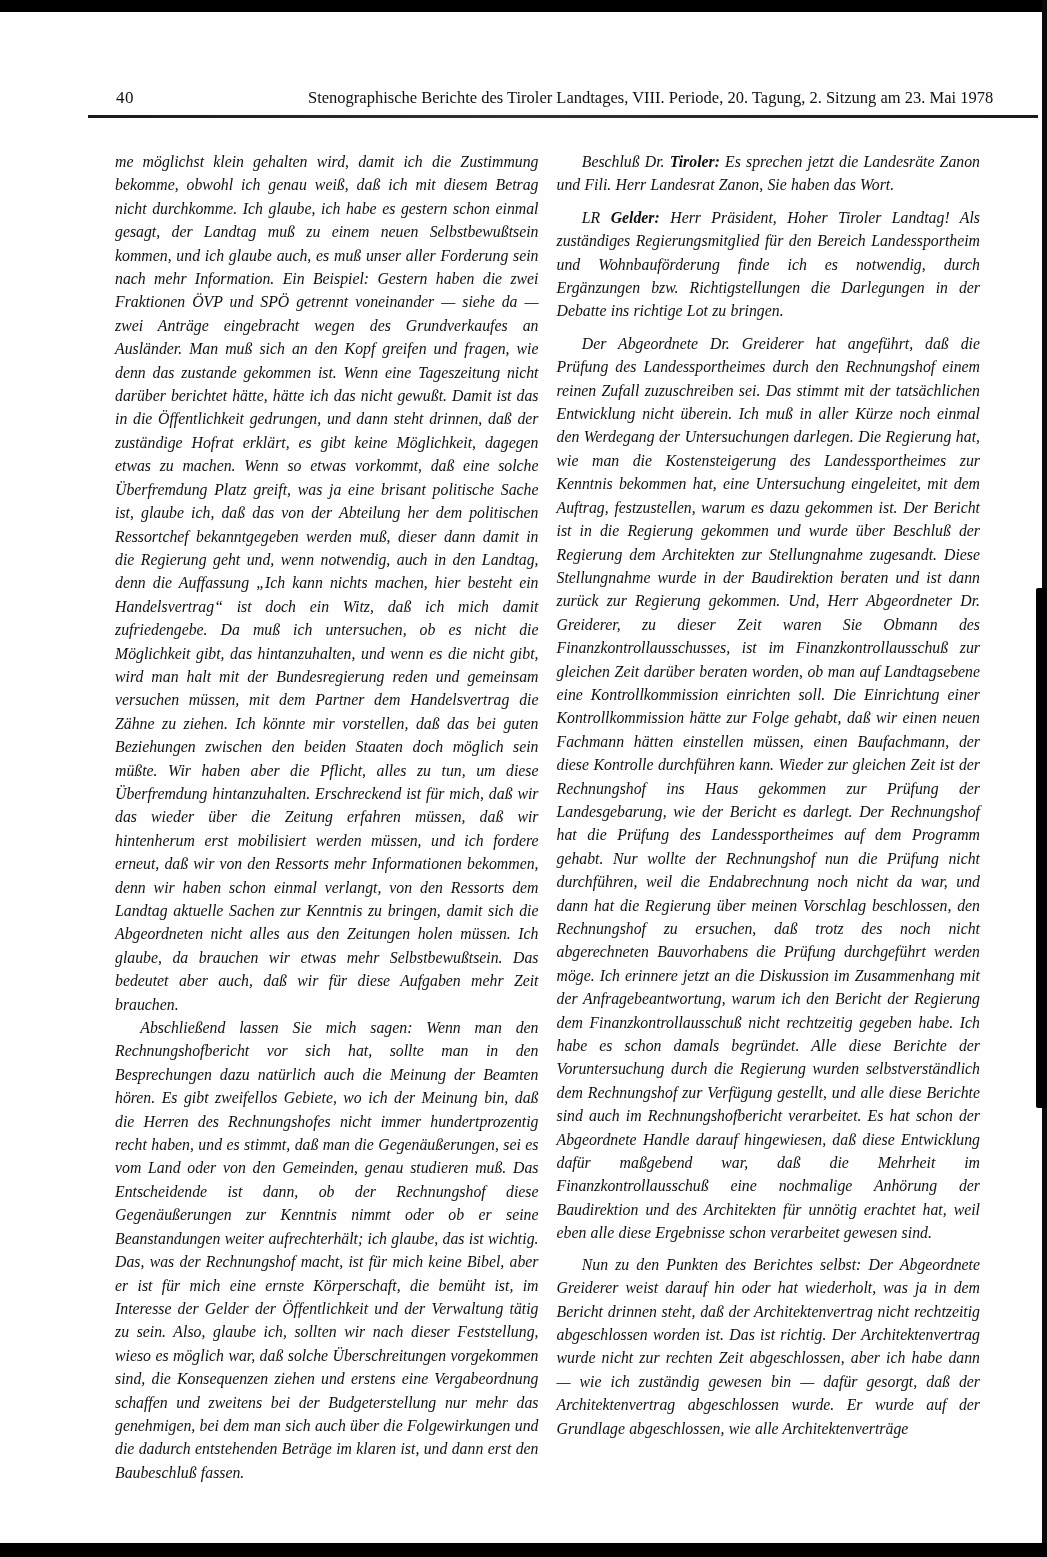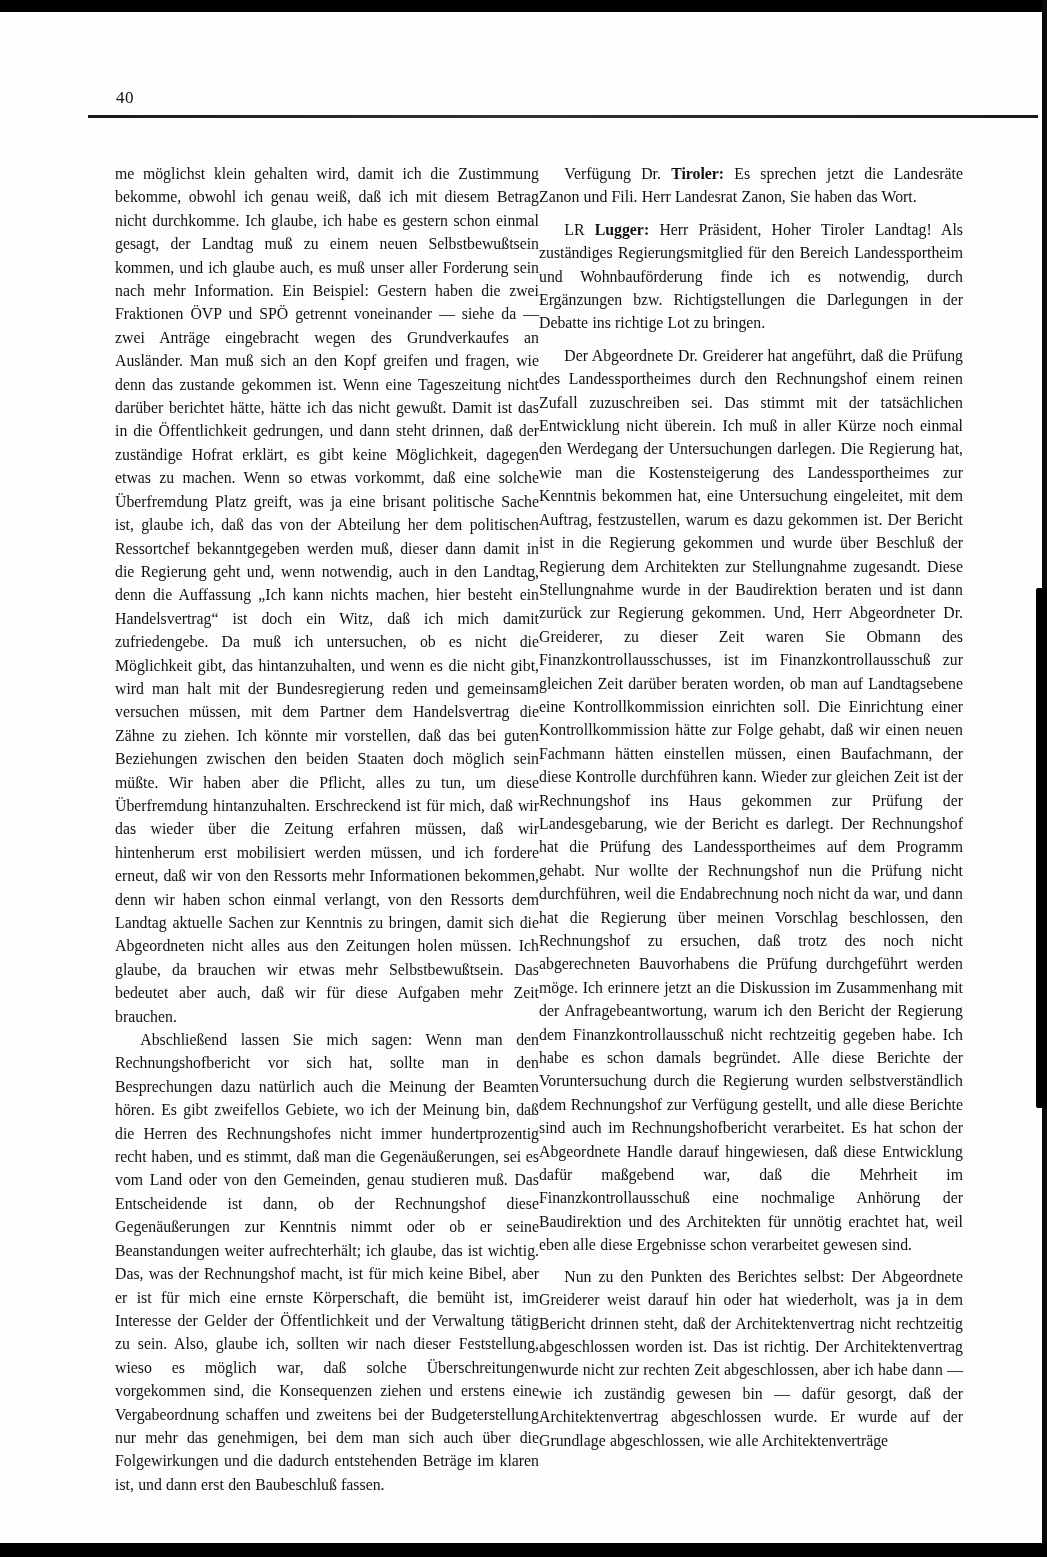--- a/index.html
+++ b/index.html
@@ -48,23 +48,25 @@
     position: absolute; left: 308px; top: 0;
     font-size: 16.5px; white-space: nowrap;
   }
   .rule {
     position: absolute; top: 115px; left: 88px;
     width: 950px; height: 3px;
     background: linear-gradient(to right, #1a1a1a 0%, #333 45%, #1a1a1a 100%);
   }
   
   .columns {
-    position: absolute; top: 162px; left: 115px;
+    position: absolute; top: 150px; left: 115px;
     width: 865px;
     display: flex;
+    gap: 18px;
+    font-style: italic;
   }
   .col {
     width: 424px;
     text-align: justify;
     font-size: 15.8px;
     line-height: 23.4px;
     hyphens: auto;
     -webkit-hyphens: auto;
     word-spacing: 0.02em;
   }
@@ -82,32 +84,33 @@
 
 <div class="page">
 
   <div class="bar-top"></div>
   <div class="bar-right"></div>
   <div class="bar-right-mid"></div>
   <div class="bar-bottom"></div>
 
   <header class="header">
     <span class="pageno">40</span>
+    <span class="htitle">Stenographische Berichte des Tiroler Landtages, VIII. Periode, 20. Tagung, 2. Sitzung am 23. Mai 1978</span>
   </header>
   <div class="rule"></div>
 
   <main class="columns">
 
     <section class="col">
       <p class="noindent">me möglichst klein gehalten wird, damit ich die Zustimmung bekomme, obwohl ich genau weiß, daß ich mit diesem Betrag nicht durchkomme. Ich glaube, ich habe es gestern schon einmal gesagt, der Landtag muß zu einem neuen Selbstbewußtsein kommen, und ich glaube auch, es muß unser aller Forderung sein nach mehr Information. Ein Beispiel: Gestern haben die zwei Fraktionen ÖVP und SPÖ getrennt voneinander — siehe da — zwei Anträge eingebracht wegen des Grundverkaufes an Ausländer. Man muß sich an den Kopf greifen und fragen, wie denn das zustande gekommen ist. Wenn eine Tageszeitung nicht darüber berichtet hätte, hätte ich das nicht gewußt. Damit ist das in die Öffentlichkeit gedrungen, und dann steht drinnen, daß der zuständige Hofrat erklärt, es gibt keine Möglichkeit, dagegen etwas zu machen. Wenn so etwas vorkommt, daß eine solche Überfremdung Platz greift, was ja eine brisant politische Sache ist, glaube ich, daß das von der Abteilung her dem politischen Ressortchef bekanntgegeben werden muß, dieser dann damit in die Regierung geht und, wenn notwendig, auch in den Landtag, denn die Auffassung „Ich kann nichts machen, hier besteht ein Handelsvertrag“ ist doch ein Witz, daß ich mich damit zufriedengebe. Da muß ich untersuchen, ob es nicht die Möglichkeit gibt, das hintanzuhalten, und wenn es die nicht gibt, wird man halt mit der Bundesregierung reden und gemeinsam versuchen müssen, mit dem Partner dem Handelsvertrag die Zähne zu ziehen. Ich könnte mir vorstellen, daß das bei guten Beziehungen zwischen den beiden Staaten doch möglich sein müßte. Wir haben aber die Pflicht, alles zu tun, um diese Überfremdung hintanzuhalten. Erschreckend ist für mich, daß wir das wieder über die Zeitung erfahren müssen, daß wir hintenherum erst mobilisiert werden müssen, und ich fordere erneut, daß wir von den Ressorts mehr Informationen bekommen, denn wir haben schon einmal verlangt, von den Ressorts dem Landtag aktuelle Sachen zur Kenntnis zu bringen, damit sich die Abgeordneten nicht alles aus den Zeitungen holen müssen. Ich glaube, da brauchen wir etwas mehr Selbstbewußtsein. Das bedeutet aber auch, daß wir für diese Aufgaben mehr Zeit brauchen.</p>
       <p>Abschließend lassen Sie mich sagen: Wenn man den Rechnungshofbericht vor sich hat, sollte man in den Besprechungen dazu natürlich auch die Meinung der Beamten hören. Es gibt zweifellos Gebiete, wo ich der Meinung bin, daß die Herren des Rechnungshofes nicht immer hundertprozentig recht haben, und es stimmt, daß man die Gegenäußerungen, sei es vom Land oder von den Gemeinden, genau studieren muß. Das Entscheidende ist dann, ob der Rechnungshof diese Gegenäußerungen zur Kenntnis nimmt oder ob er seine Beanstandungen weiter aufrechterhält; ich glaube, das ist wichtig. Das, was der Rechnungshof macht, ist für mich keine Bibel, aber er ist für mich eine ernste Körperschaft, die bemüht ist, im Interesse der Gelder der Öffentlichkeit und der Verwaltung tätig zu sein. Also, glaube ich, sollten wir nach dieser Feststellung, wieso es möglich war, daß solche Überschreitungen vorgekommen sind, die Konsequenzen ziehen und erstens eine Vergabeordnung schaffen und zweitens bei der Budgeterstellung nur mehr das genehmigen, bei dem man sich auch über die Folgewirkungen und die dadurch entstehenden Beträge im klaren ist, und dann erst den Baubeschluß fassen.</p>
     </section>
 
     <section class="col">
-      <p class="gap-after"><span>Verfügung Dr. </span><b>Tiroler:</b><span> Es sprechen jetzt die Landesräte Zanon und Fili. Herr Landesrat Zanon, Sie haben das Wort.</span></p>
-      <p class="gap-after"><span>LR </span><b>Lugger:</b><span> Herr Präsident, Hoher Tiroler Landtag! Als zuständiges Regierungsmitglied für den Bereich Landessportheim und Wohnbauförderung finde ich es notwendig, durch Ergänzungen bzw. Richtigstellungen die Darlegungen in der Debatte ins richtige Lot zu bringen.</span></p>
+      <p class="gap-after"><span>Beschluß Dr. </span><b>Tiroler:</b><span> Es sprechen jetzt die Landesräte Zanon und Fili. Herr Landesrat Zanon, Sie haben das Wort.</span></p>
+      <p class="gap-after"><span>LR </span><b>Gelder:</b><span> Herr Präsident, Hoher Tiroler Landtag! Als zuständiges Regierungsmitglied für den Bereich Landessportheim und Wohnbauförderung finde ich es notwendig, durch Ergänzungen bzw. Richtigstellungen die Darlegungen in der Debatte ins richtige Lot zu bringen.</span></p>
       <p class="gap-after-sm">Der Abgeordnete Dr. Greiderer hat angeführt, daß die Prüfung des Landessportheimes durch den Rechnungshof einem reinen Zufall zuzuschreiben sei. Das stimmt mit der tatsächlichen Entwicklung nicht überein. Ich muß in aller Kürze noch einmal den Werdegang der Untersuchungen darlegen. Die Regierung hat, wie man die Kostensteigerung des Landessportheimes zur Kenntnis bekommen hat, eine Untersuchung eingeleitet, mit dem Auftrag, festzustellen, warum es dazu gekommen ist. Der Bericht ist in die Regierung gekommen und wurde über Beschluß der Regierung dem Architekten zur Stellungnahme zugesandt. Diese Stellungnahme wurde in der Baudirektion beraten und ist dann zurück zur Regierung gekommen. Und, Herr Abgeordneter Dr. Greiderer, zu dieser Zeit waren Sie Obmann des Finanzkontrollausschusses, ist im Finanzkontrollausschuß zur gleichen Zeit darüber beraten worden, ob man auf Landtagsebene eine Kontrollkommission einrichten soll. Die Einrichtung einer Kontrollkommission hätte zur Folge gehabt, daß wir einen neuen Fachmann hätten einstellen müssen, einen Baufachmann, der diese Kontrolle durchführen kann. Wieder zur gleichen Zeit ist der Rechnungshof ins Haus gekommen zur Prüfung der Landesgebarung, wie der Bericht es darlegt. Der Rechnungshof hat die Prüfung des Landessportheimes auf dem Programm gehabt. Nur wollte der Rechnungshof nun die Prüfung nicht durchführen, weil die Endabrechnung noch nicht da war, und dann hat die Regierung über meinen Vorschlag beschlossen, den Rechnungshof zu ersuchen, daß trotz des noch nicht abgerechneten Bauvorhabens die Prüfung durchgeführt werden möge. Ich erinnere jetzt an die Diskussion im Zusammenhang mit der Anfragebeantwortung, warum ich den Bericht der Regierung dem Finanzkontrollausschuß nicht rechtzeitig gegeben habe. Ich habe es schon damals begründet. Alle diese Berichte der Voruntersuchung durch die Regierung wurden selbstverständlich dem Rechnungshof zur Verfügung gestellt, und alle diese Berichte sind auch im Rechnungshofbericht verarbeitet. Es hat schon der Abgeordnete Handle darauf hingewiesen, daß diese Entwicklung dafür maßgebend war, daß die Mehrheit im Finanzkontrollausschuß eine nochmalige Anhörung der Baudirektion und des Architekten für unnötig erachtet hat, weil eben alle diese Ergebnisse schon verarbeitet gewesen sind.</p>
       <p>Nun zu den Punkten des Berichtes selbst: Der Abgeordnete Greiderer weist darauf hin oder hat wiederholt, was ja in dem Bericht drinnen steht, daß der Architektenvertrag nicht rechtzeitig abgeschlossen worden ist. Das ist richtig. Der Architektenvertrag wurde nicht zur rechten Zeit abgeschlossen, aber ich habe dann — wie ich zuständig gewesen bin — dafür gesorgt, daß der Architektenvertrag abgeschlossen wurde. Er wurde auf der Grundlage abgeschlossen, wie alle Architektenverträge</p>
     </section>
 
   </main>
 
 </div>
 
 </body></html>

